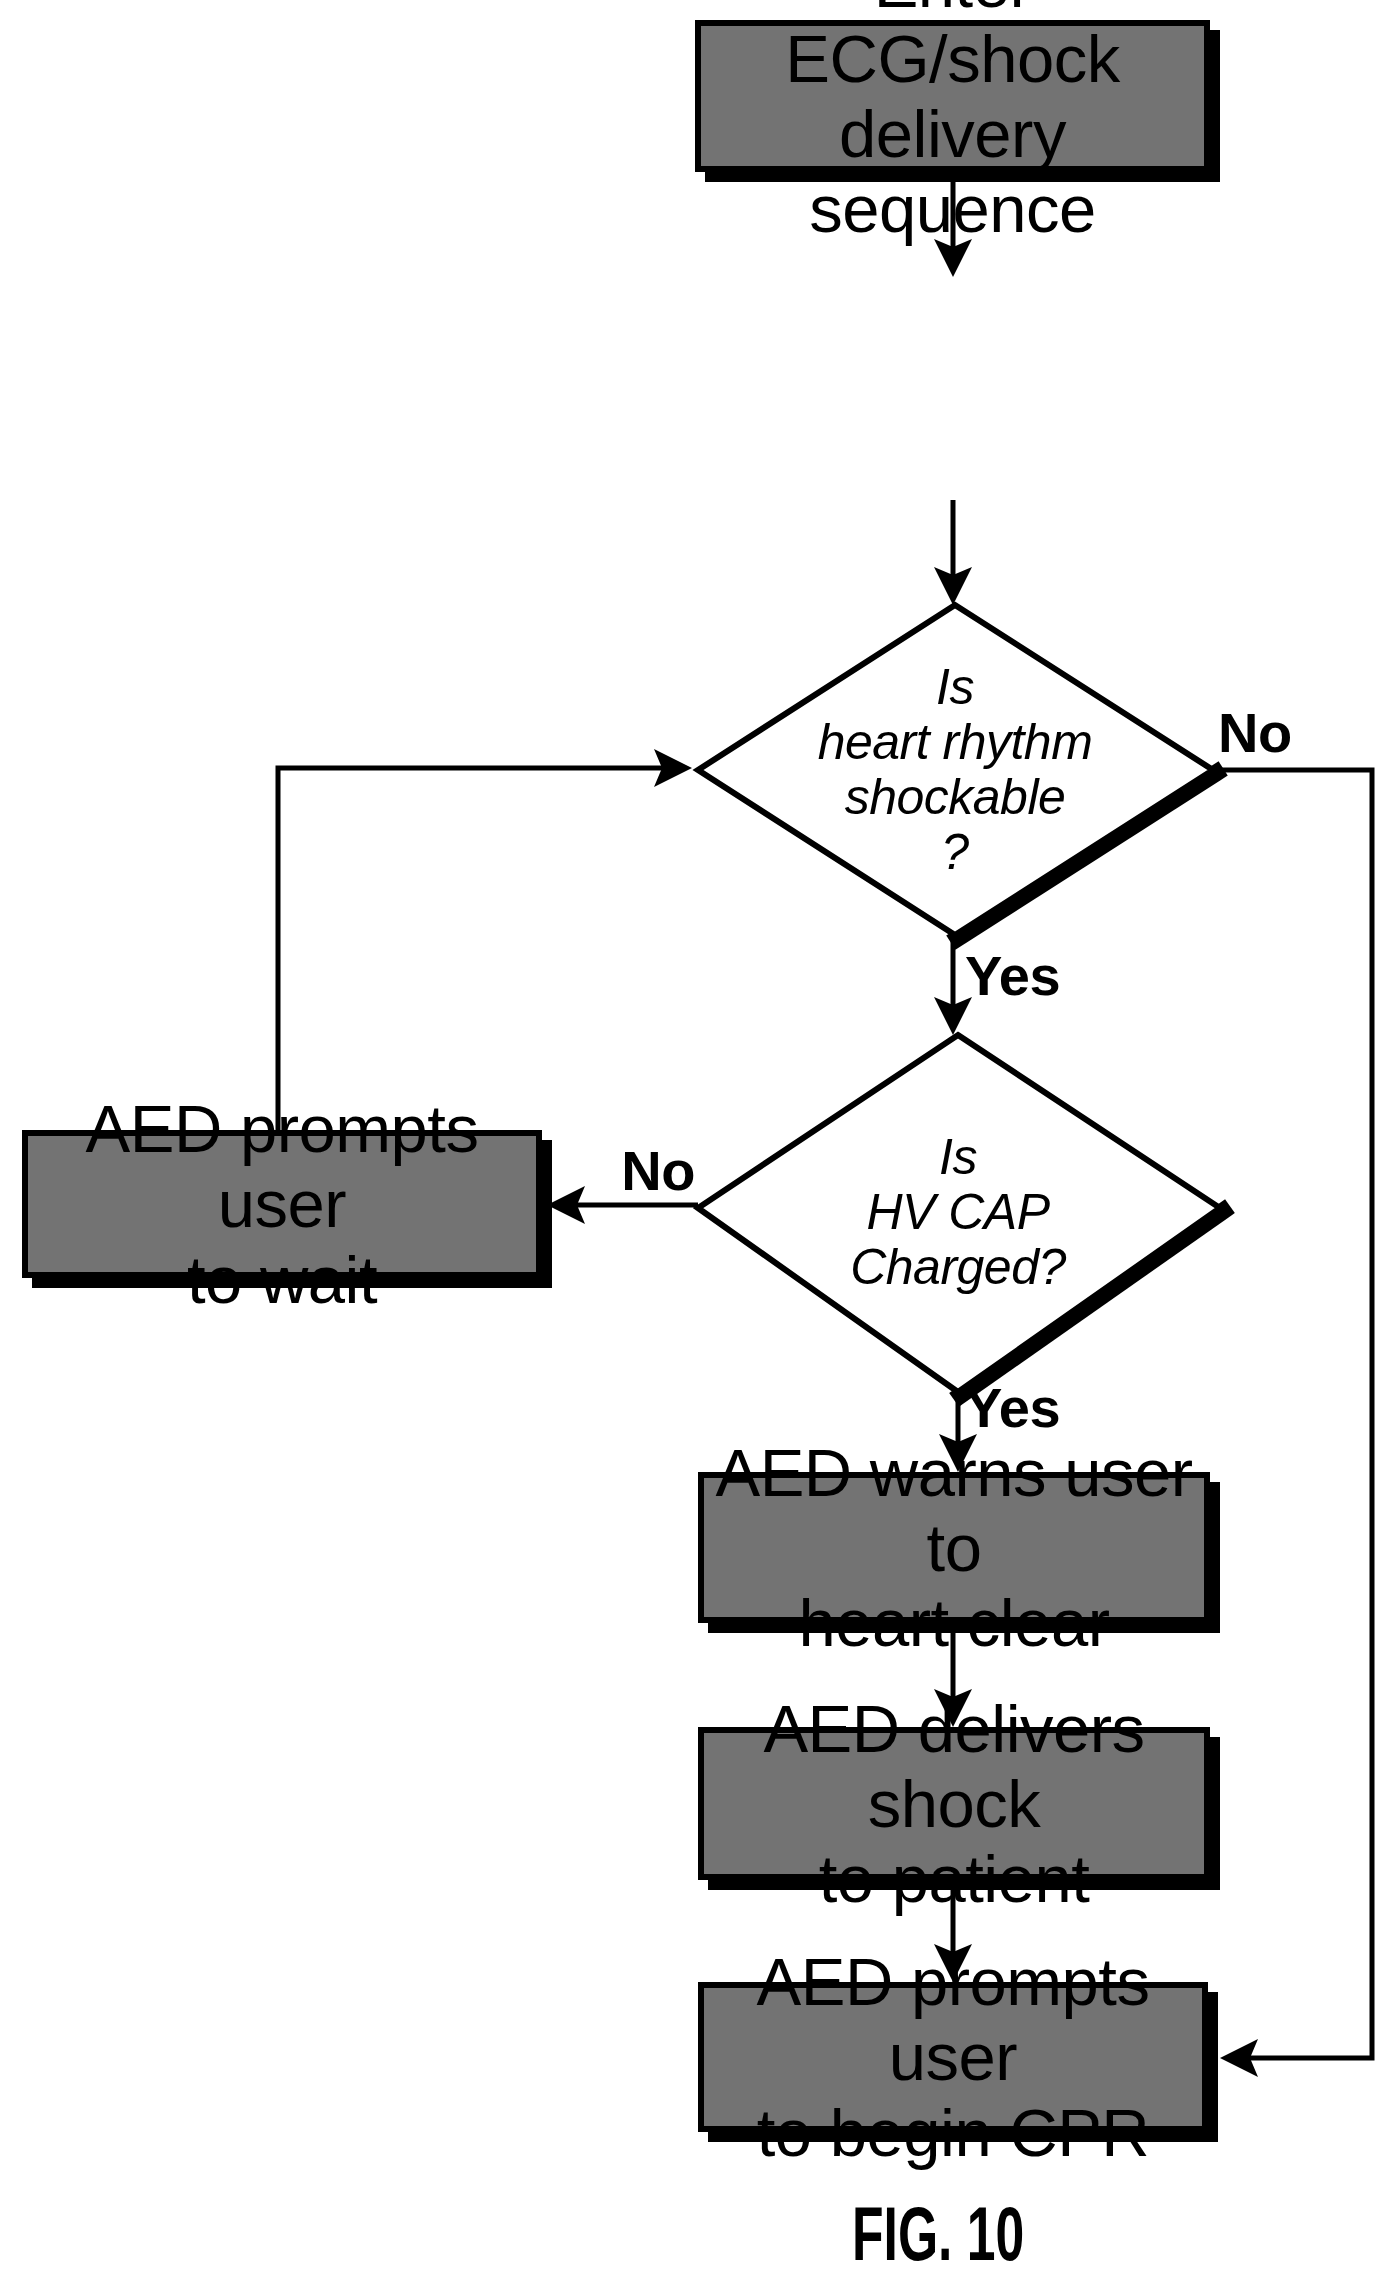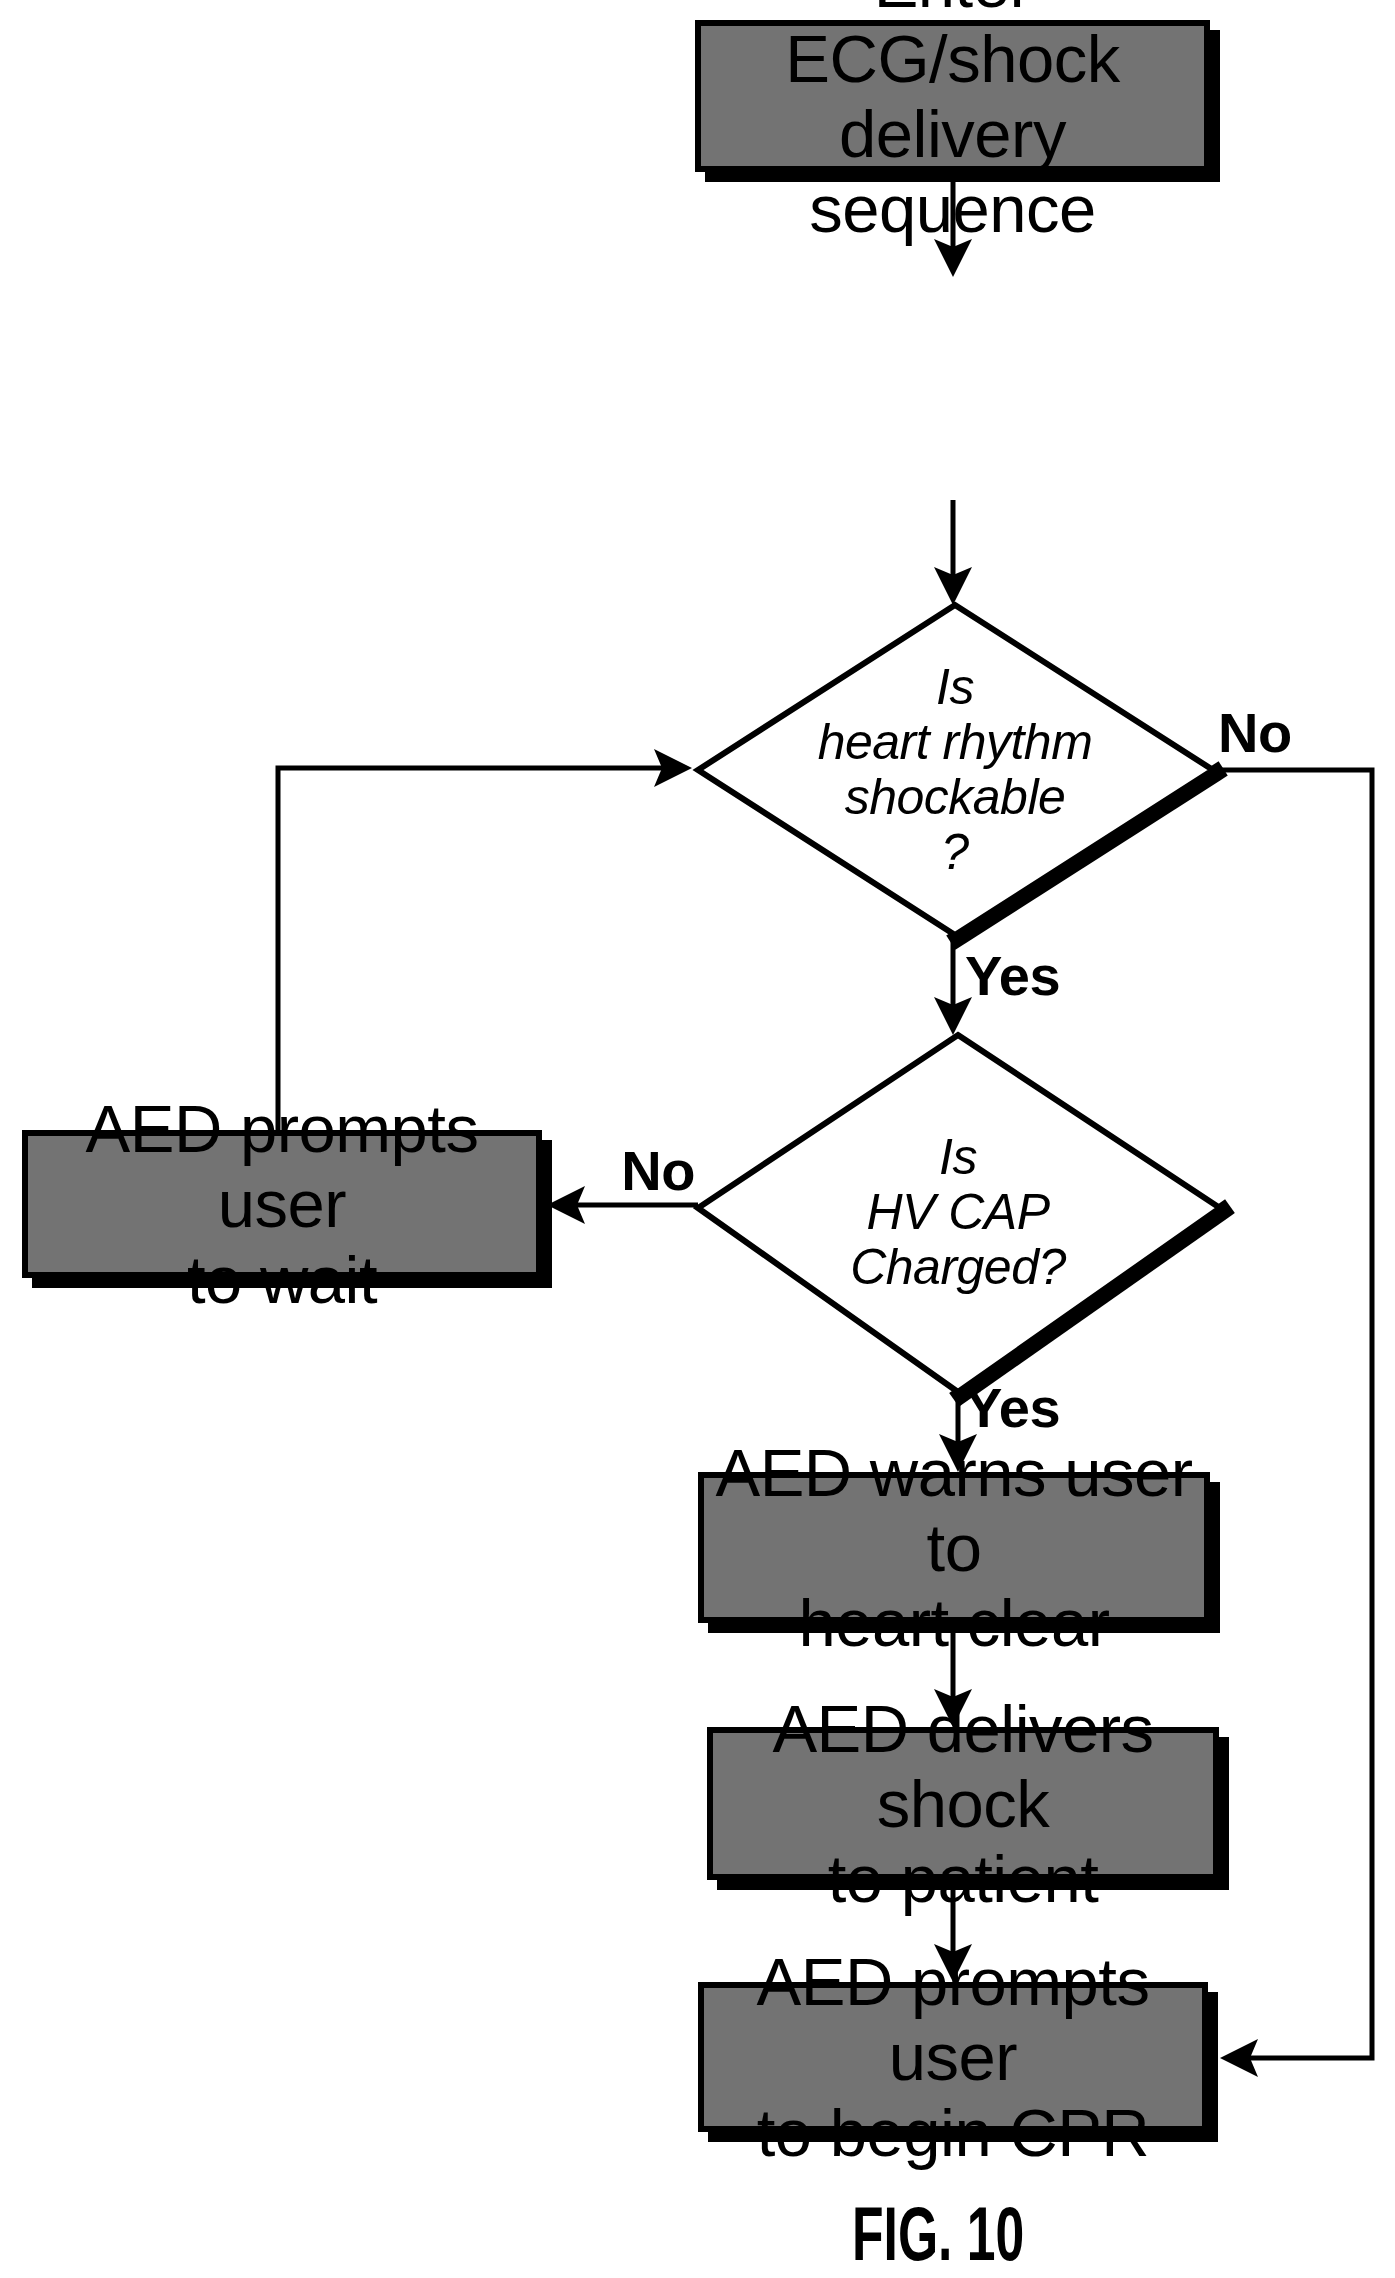--- a/index.html
+++ b/index.html
@@ -96,21 +96,21 @@
   <div class="node" style="left:695px;top:20px;width:515px;height:152px;">Enter ECG/shock
 delivery sequence</div>
 
 
   <div class="node" style="left:22px;top:1130px;width:520px;height:148px;">AED prompts user
 to wait</div>
 
   <div class="node" style="left:698px;top:1472px;width:512px;height:151px;">AED warns user to
 heart clear</div>
 
-  <div class="node" style="left:698px;top:1727px;width:512px;height:153px;margin-left:9px;">AED delivers shock
+  <div class="node" style="left:698px;top:1727px;width:512px;height:153px;">AED delivers shock
 to patient</div>
 
   <div class="node" style="left:698px;top:1982px;width:510px;height:150px;">AED prompts user
 to begin CPR</div>
 
   <div class="dtext" style="left:755px;top:660px;width:400px;">Is
 heart rhythm
 shockable
 ?</div>
 

